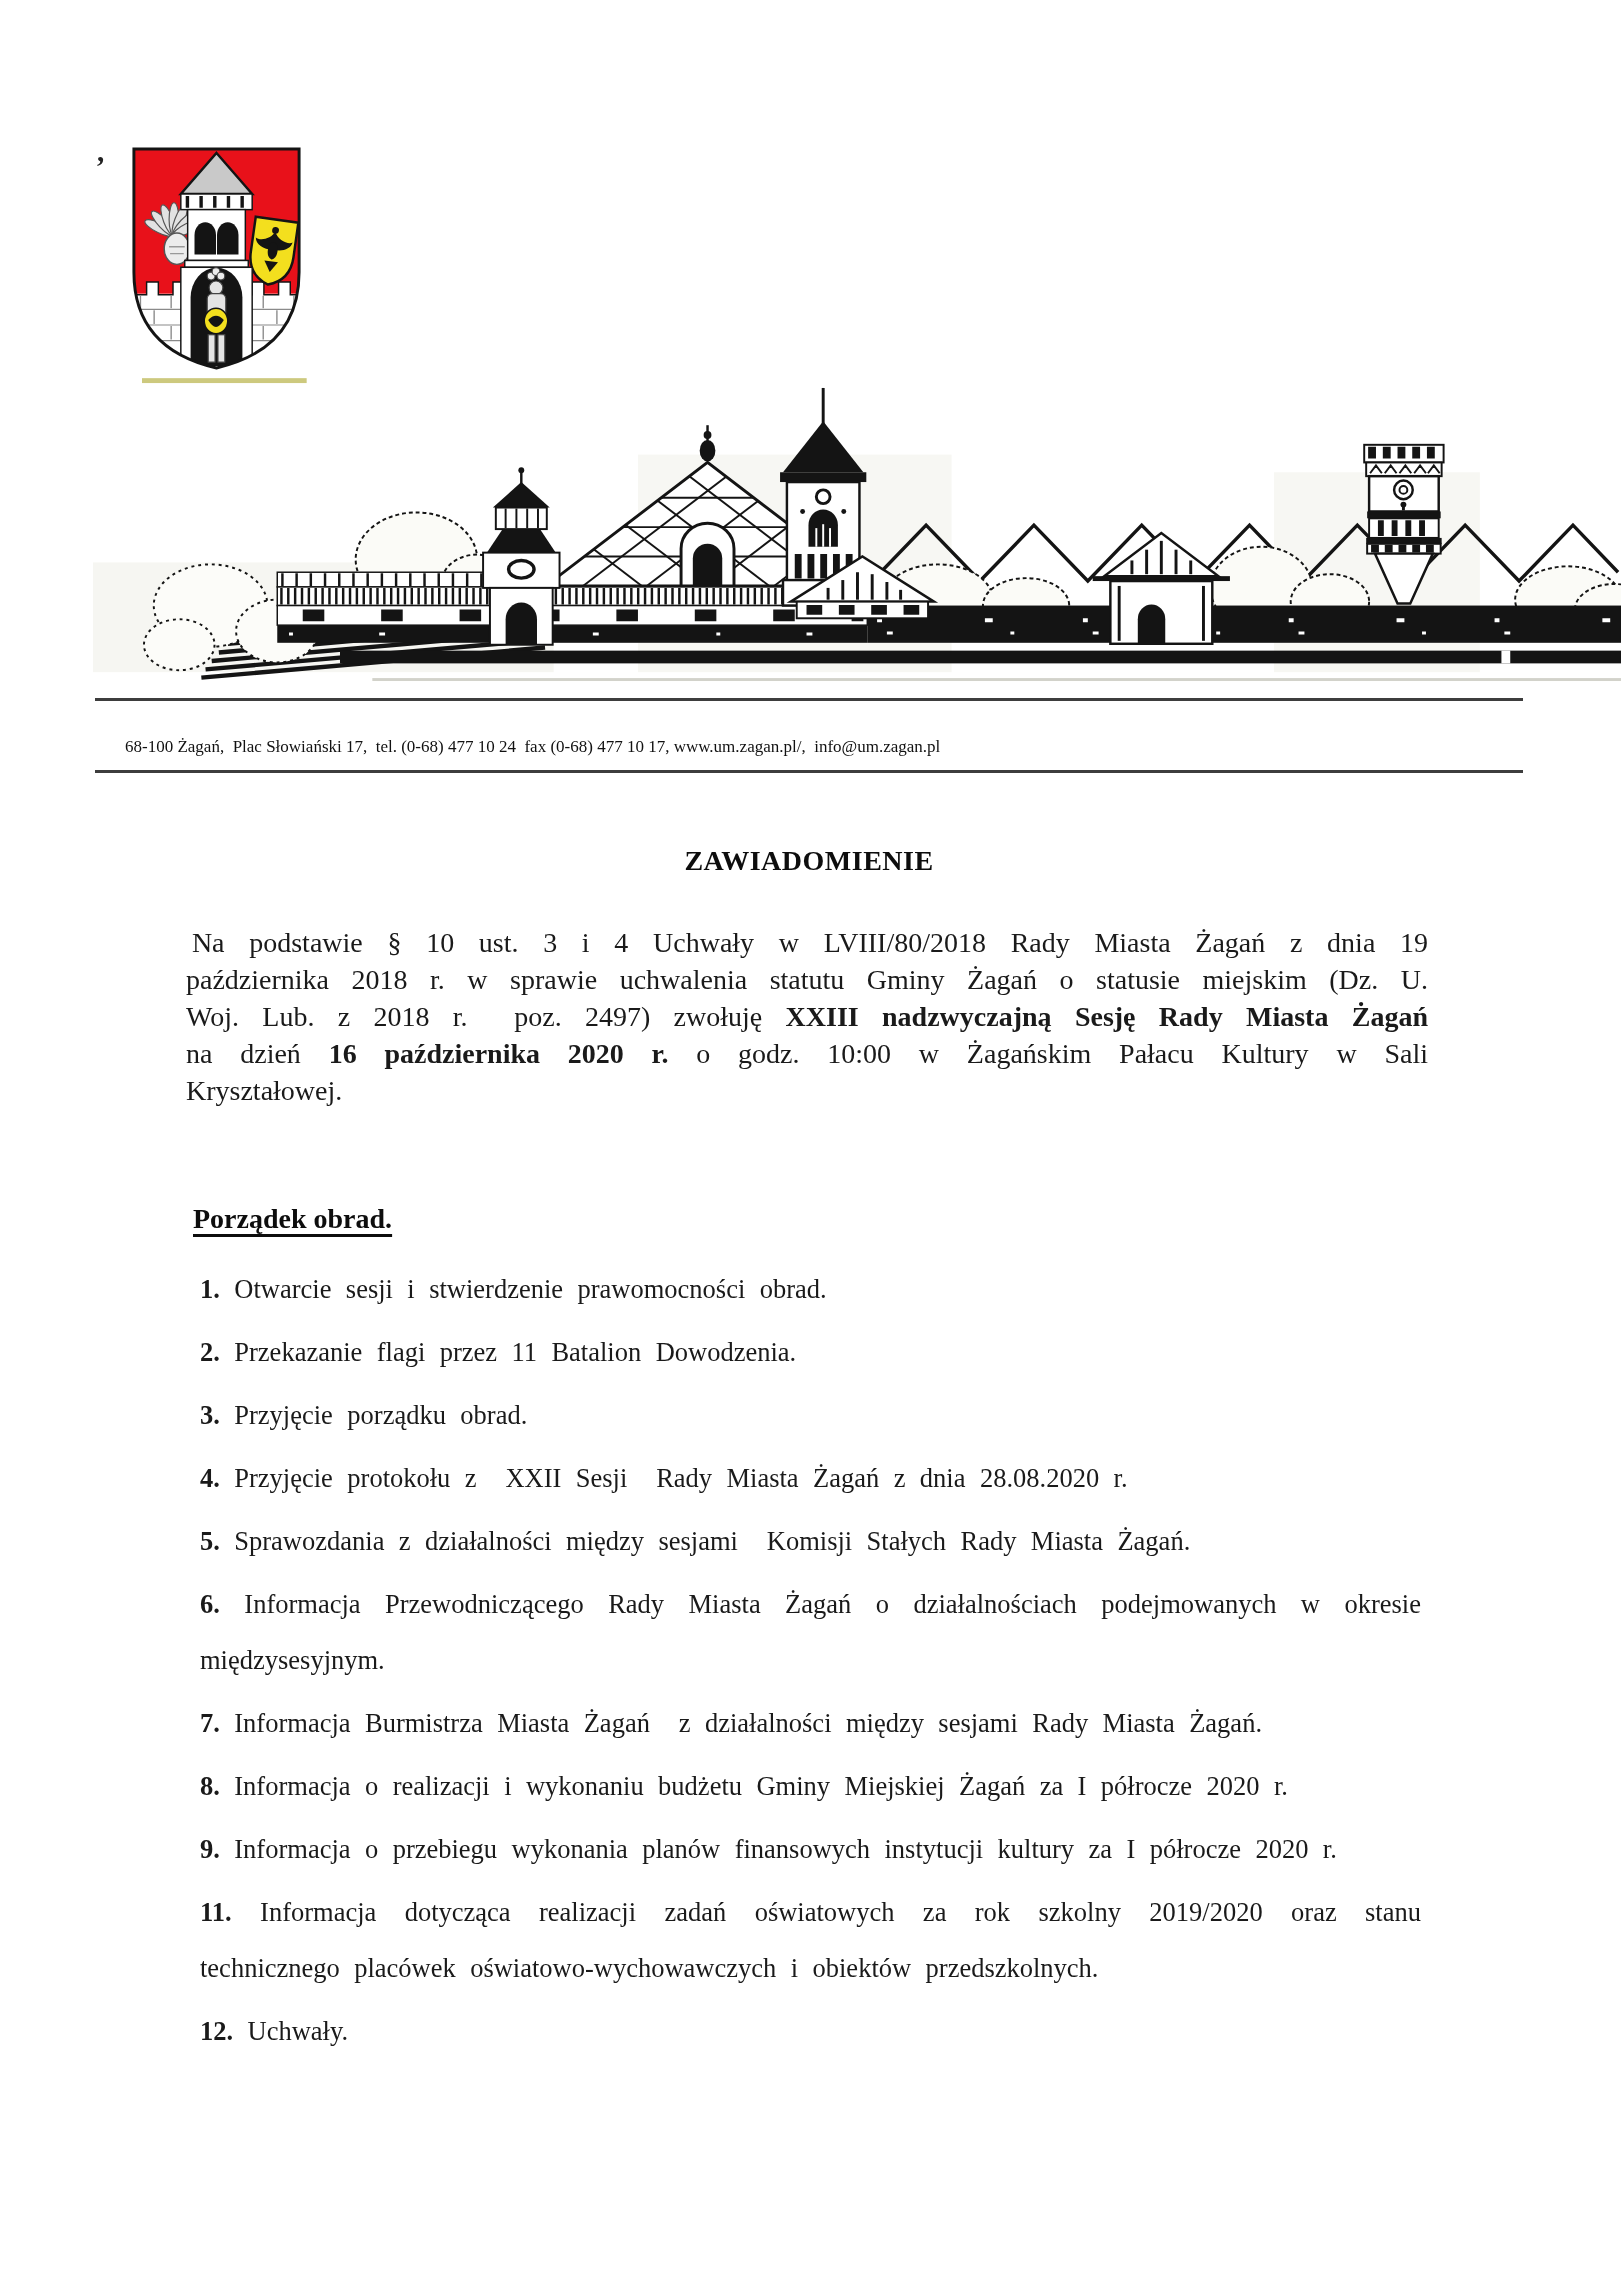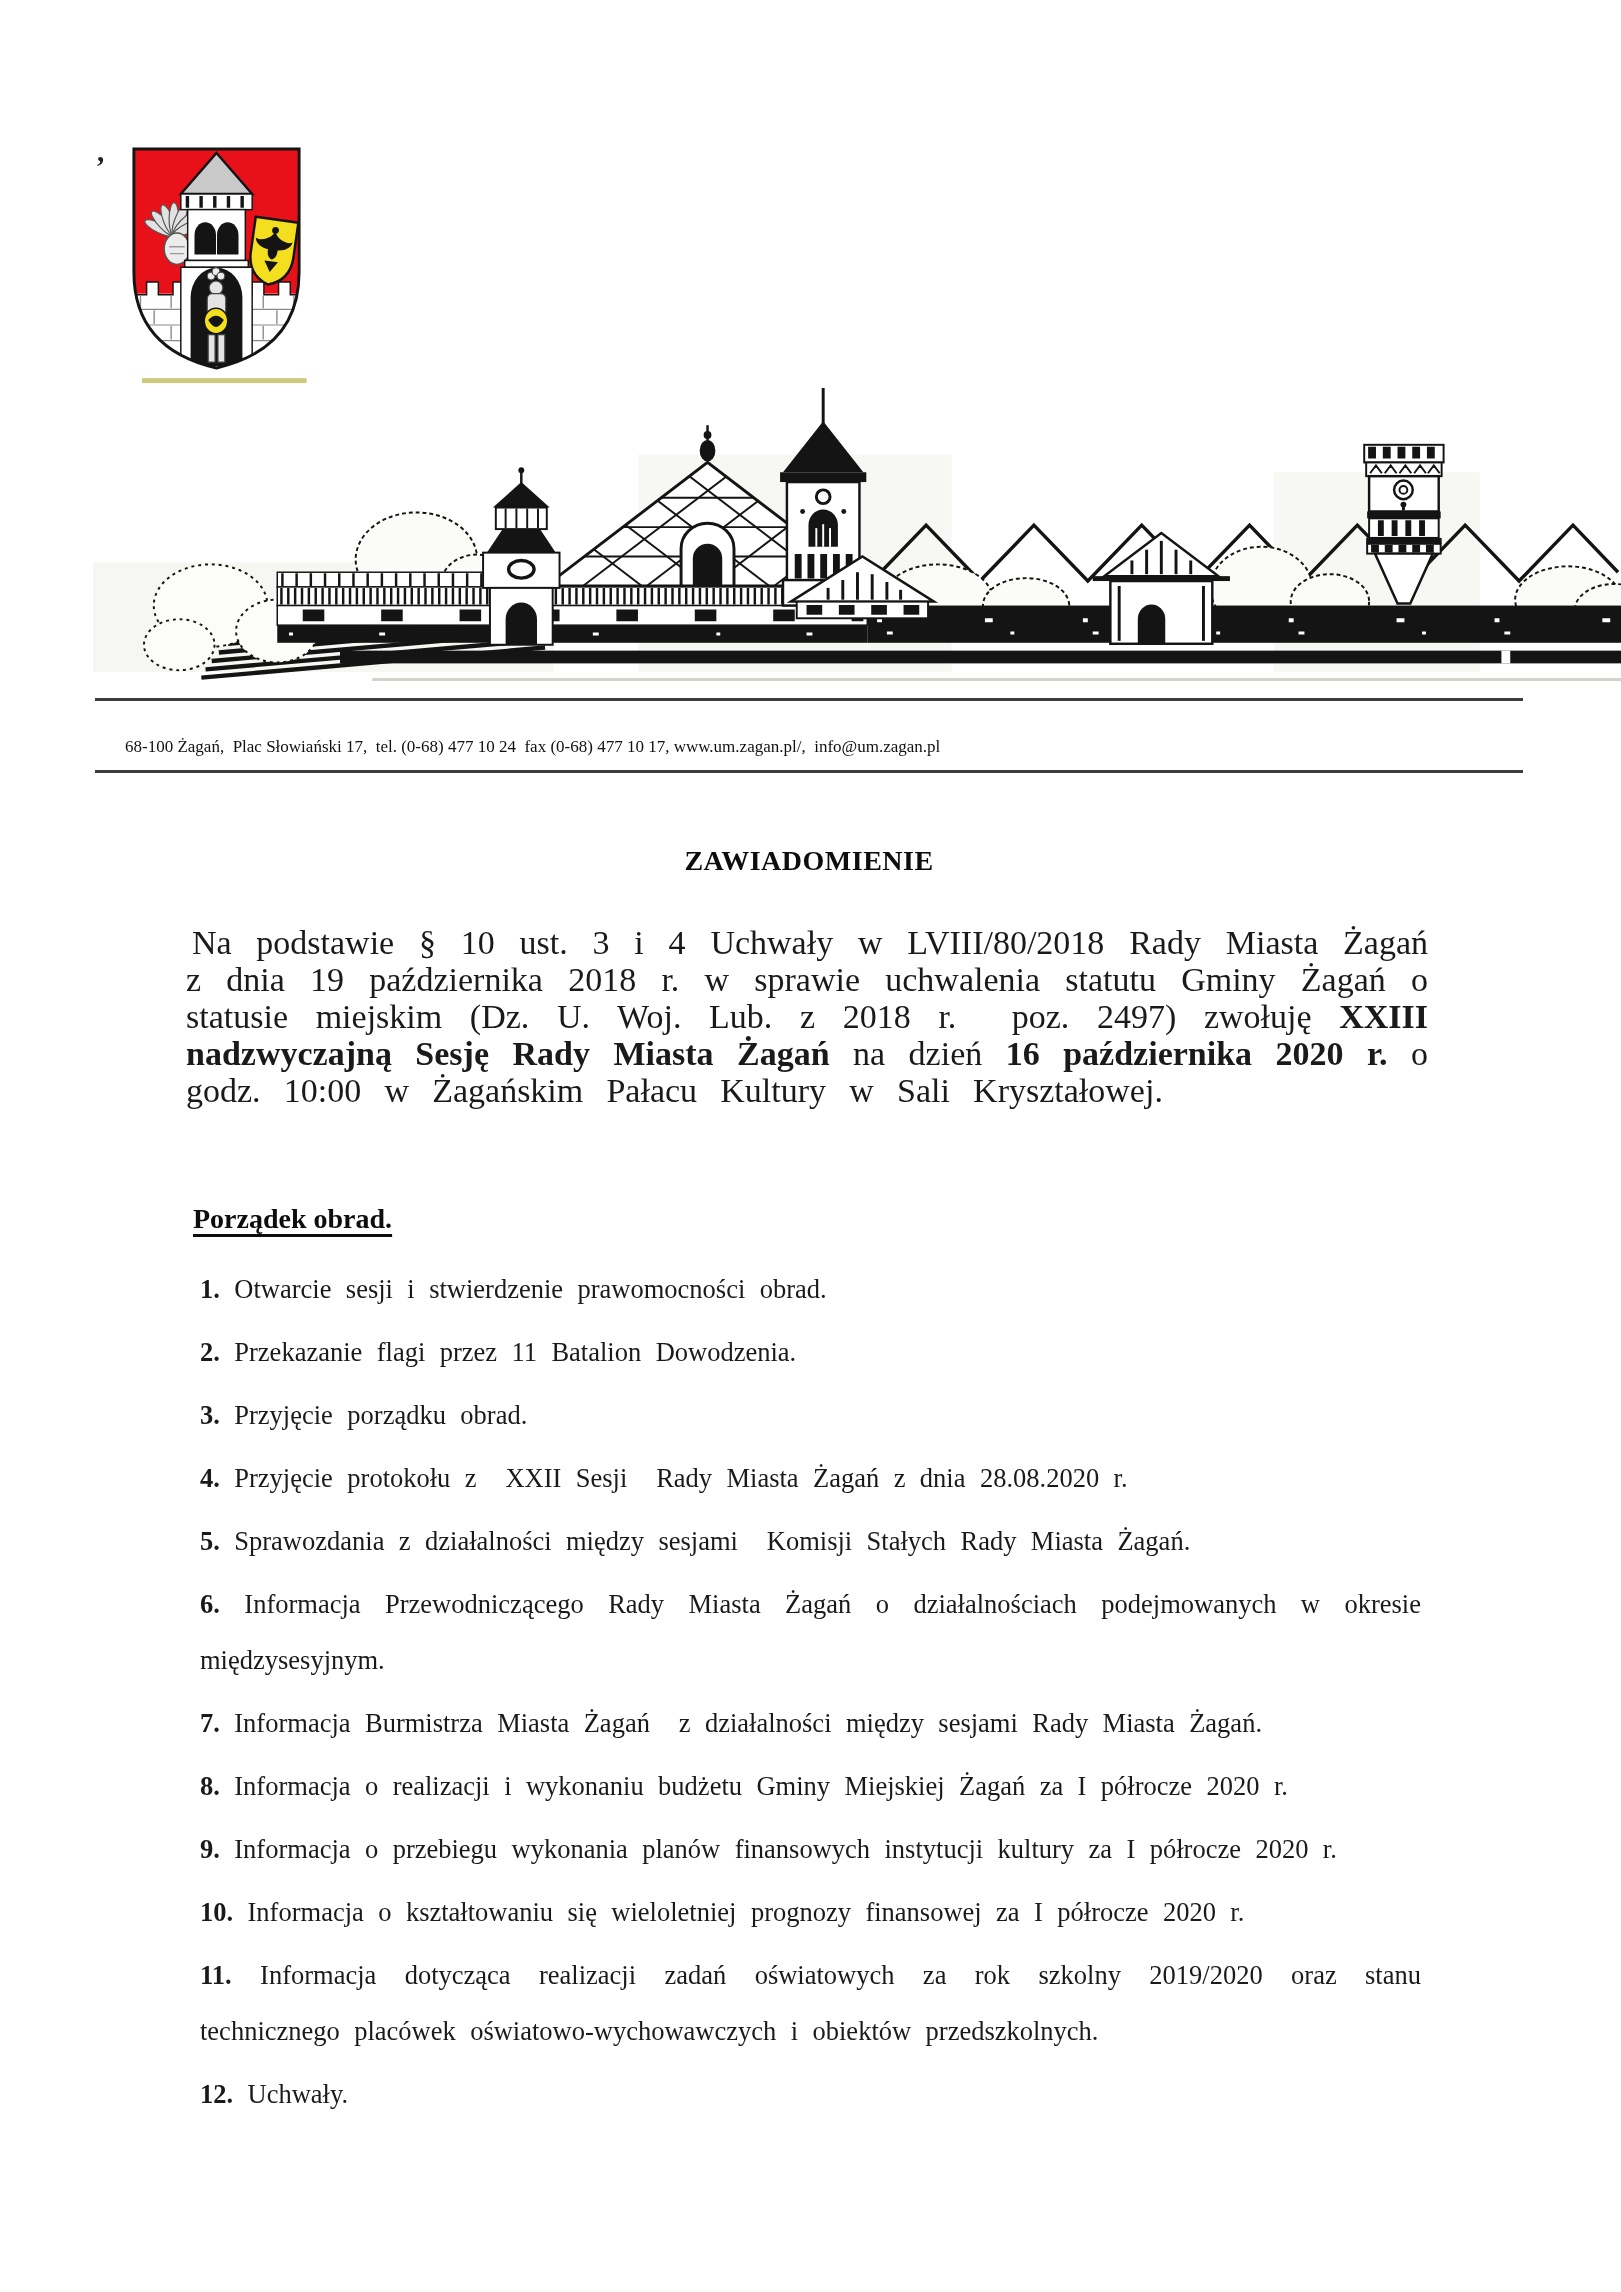--- a/index.html
+++ b/index.html
@@ -30,21 +30,21 @@
     font-size:17px;line-height:29px;color:#111;
     white-space:pre-wrap;
   }
   .title{
     position:absolute;left:95px;top:841px;width:1428px;margin:0;
     text-align:center;font-size:28px;line-height:39px;
     font-weight:bold;letter-spacing:0.5px;color:#0d0d0d;
   }
   .intro{
     position:absolute;left:186px;top:924px;width:1242px;margin:0;
-    font-size:34px;line-height:37px;
+    font-size:28px;line-height:37px;
     text-align:justify;text-indent:5.9px;
     word-spacing:14.7px;
     white-space:pre-wrap;
   }
   .agenda-heading{
     position:absolute;left:193px;top:1201px;margin:0;
     font-size:28px;line-height:35px;font-weight:bold;
     text-decoration:underline;
     text-decoration-thickness:2.9px;
     text-underline-offset:5.9px;
@@ -311,19 +311,18 @@
   <div class="agenda">
       <p class="agenda-item"><b class="num">1.</b><span> Otwarcie sesji i stwierdzenie prawomocności obrad.</span></p>
       <p class="agenda-item"><b class="num">2.</b><span> Przekazanie flagi przez 11 Batalion Dowodzenia.</span></p>
       <p class="agenda-item"><b class="num">3.</b><span> Przyjęcie porządku obrad.</span></p>
       <p class="agenda-item"><b class="num">4.</b><span> Przyjęcie protokołu z  XXII Sesji  Rady Miasta Żagań z dnia 28.08.2020 r.</span></p>
       <p class="agenda-item"><b class="num">5.</b><span> Sprawozdania z działalności między sesjami  Komisji Stałych Rady Miasta Żagań.</span></p>
       <p class="agenda-item"><b class="num">6.</b><span> Informacja Przewodniczącego Rady Miasta Żagań o działalnościach podejmowanych w okresie międzysesyjnym.</span></p>
       <p class="agenda-item"><b class="num">7.</b><span> Informacja Burmistrza Miasta Żagań  z działalności między sesjami Rady Miasta Żagań.</span></p>
       <p class="agenda-item"><b class="num">8.</b><span> Informacja o realizacji i wykonaniu budżetu Gminy Miejskiej Żagań za I półrocze 2020 r.</span></p>
       <p class="agenda-item"><b class="num">9.</b><span> Informacja o przebiegu wykonania planów finansowych instytucji kultury za I półrocze 2020 r.</span></p>
-      <p class="agenda-item"><b class="num">10.</b><span> Informacja o kształtowaniu się wieloletniej prognozy finansowej za I półrocze 2020 r.</span></p>
       <p class="agenda-item"><b class="num">11.</b><span> Informacja dotycząca realizacji zadań oświatowych za rok szkolny 2019/2020 oraz stanu technicznego placówek oświatowo-wychowawczych i obiektów przedszkolnych.</span></p>
       <p class="agenda-item"><b class="num">12.</b><span> Uchwały.</span></p>
     </div>
 
 </div>
 
 
 </body></html>

